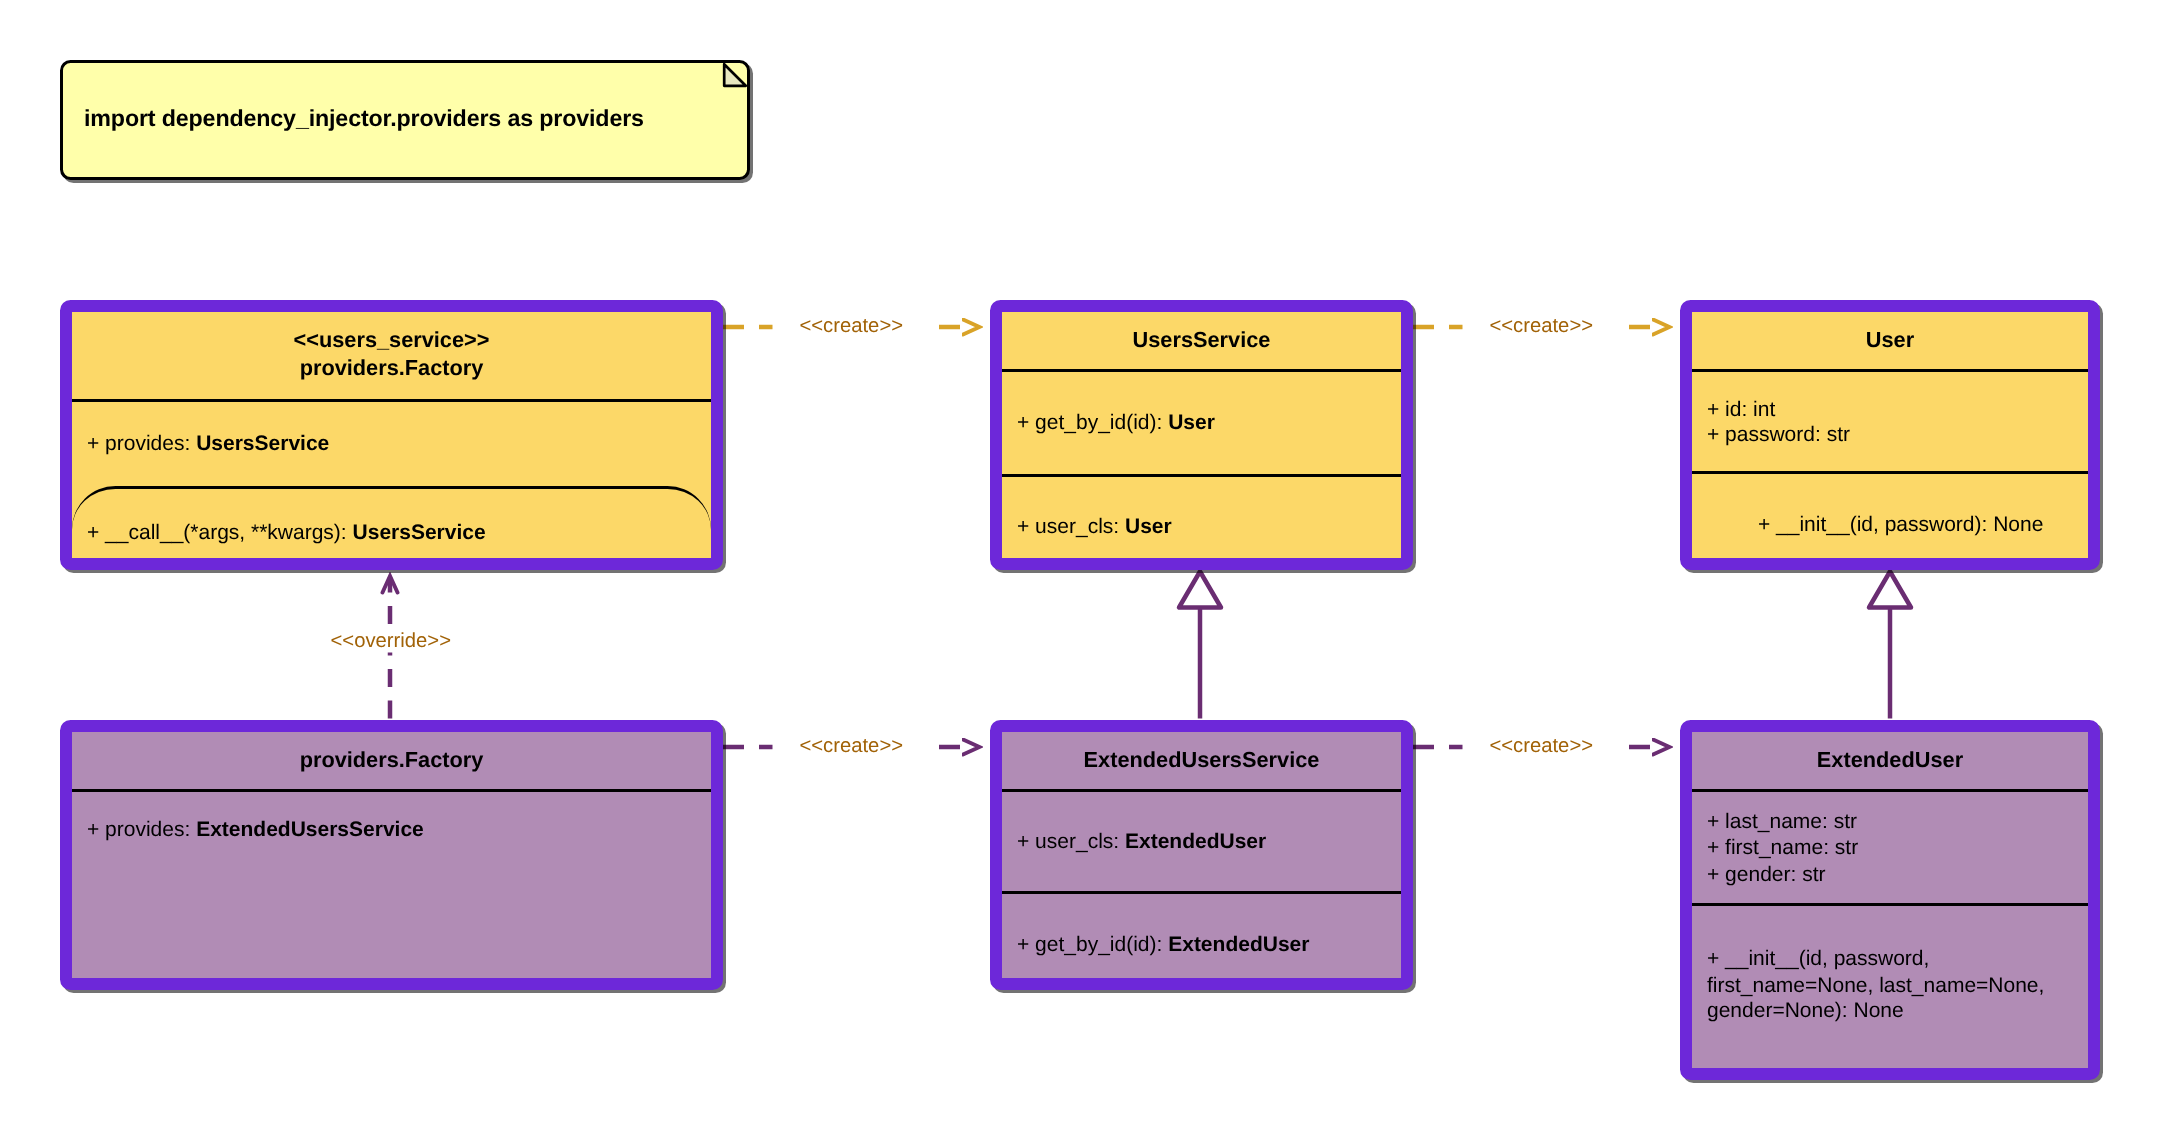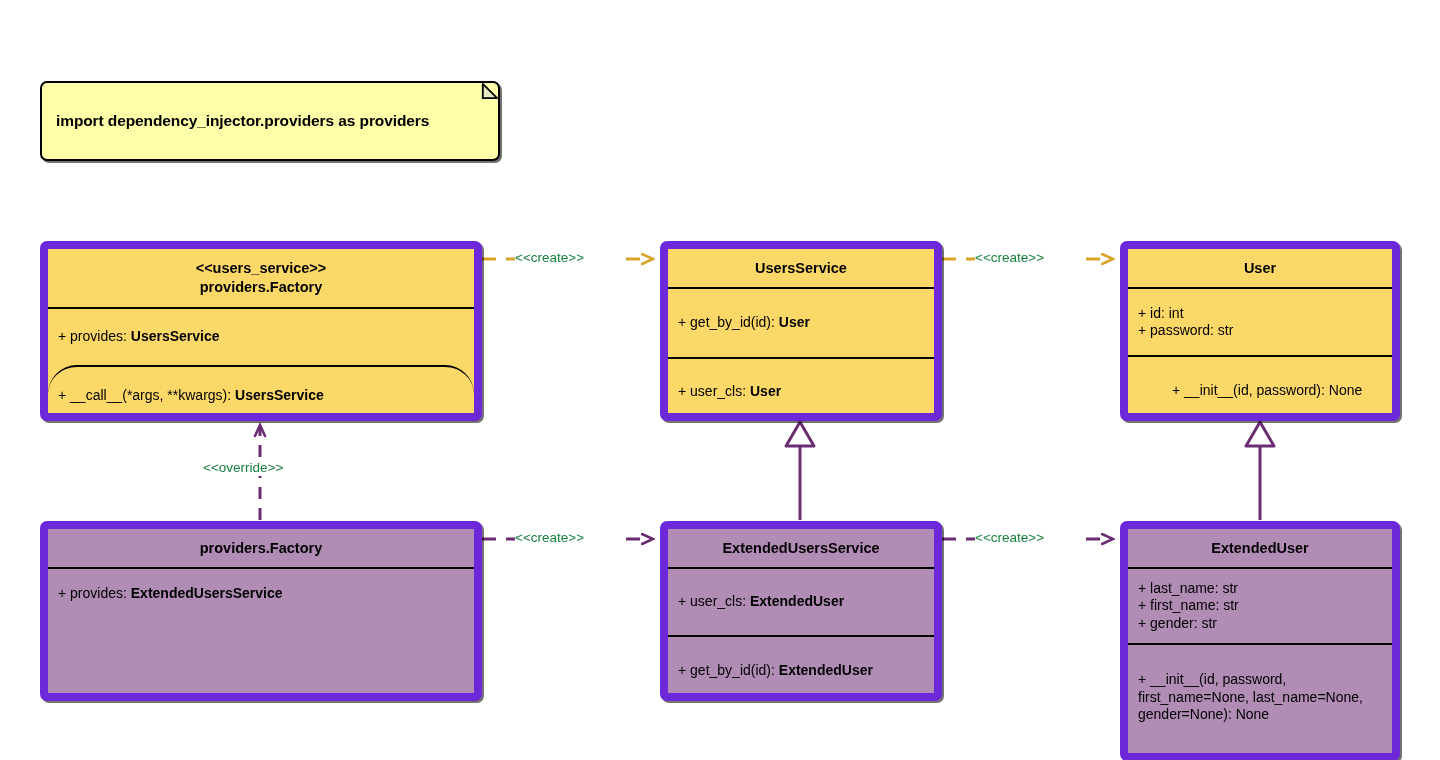--- a/index.html
+++ b/index.html
@@ -13,21 +13,20 @@
     height: 760px;
     position: relative;
     overflow: hidden;
     font-family: "Liberation Sans", sans-serif;
   }
   #canvas {
     position: absolute;
     left: 0; top: 0;
     width: 1440px;
     height: 720px;
-    margin-top: 41px;
   }
 
   
   .note {
     position: absolute;
     box-sizing: border-box;
     background: #ffffaa;
     border: 2px solid #000000;
     border-radius: 7px;
     box-shadow: 2px 2px 0 rgba(0,0,0,0.55);
@@ -95,23 +94,24 @@
     line-height: 17.5px;
   }
   .cls-body .row { white-space: nowrap; }
   .cls-body .row.wrap { white-space: normal; }
   .cls-body b { font-weight: bold; }
 
   
   .edge-label {
     position: absolute;
     font-size: 13.5px;
-    color: #15803d;
+    color: #a16207;
     background: #ffffff;
     white-space: nowrap;
+    text-align: center;
     line-height: 16px;
   }
 
   svg .lk-yellow { stroke: #d9a328; }
   svg .lk-purple { stroke: #6a2d72; }
   svg .tri { fill: #ffffff; stroke: #6a2d72; stroke-width: 3; }
 </style>
 </head>
 <body>
 

